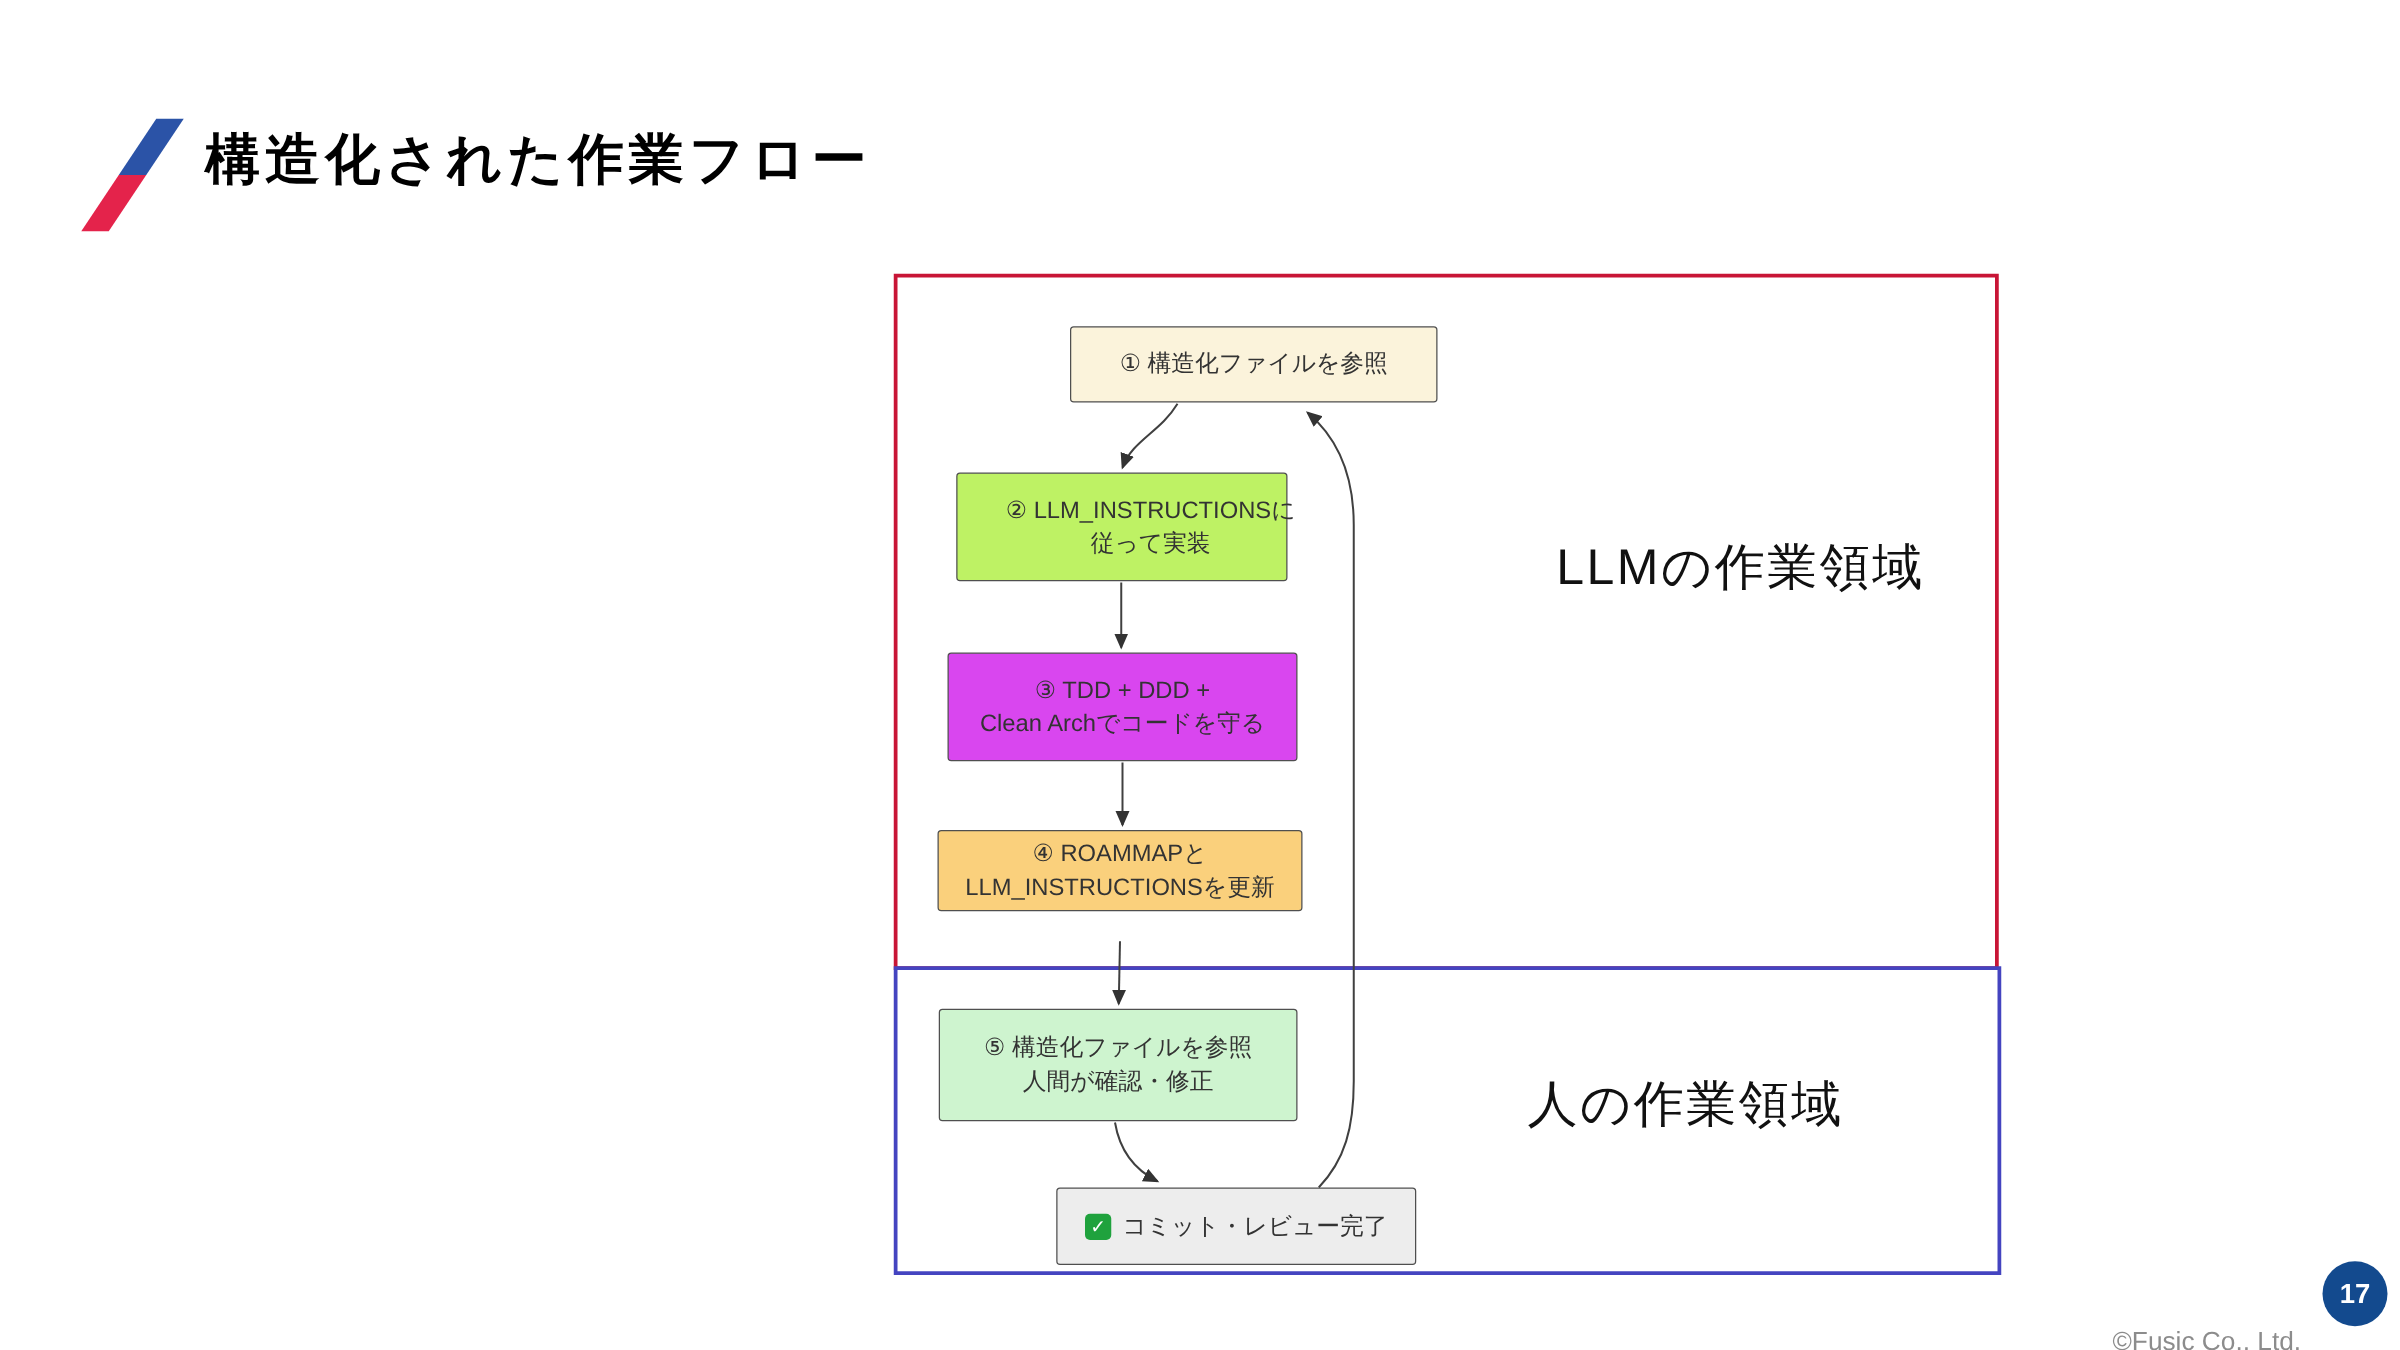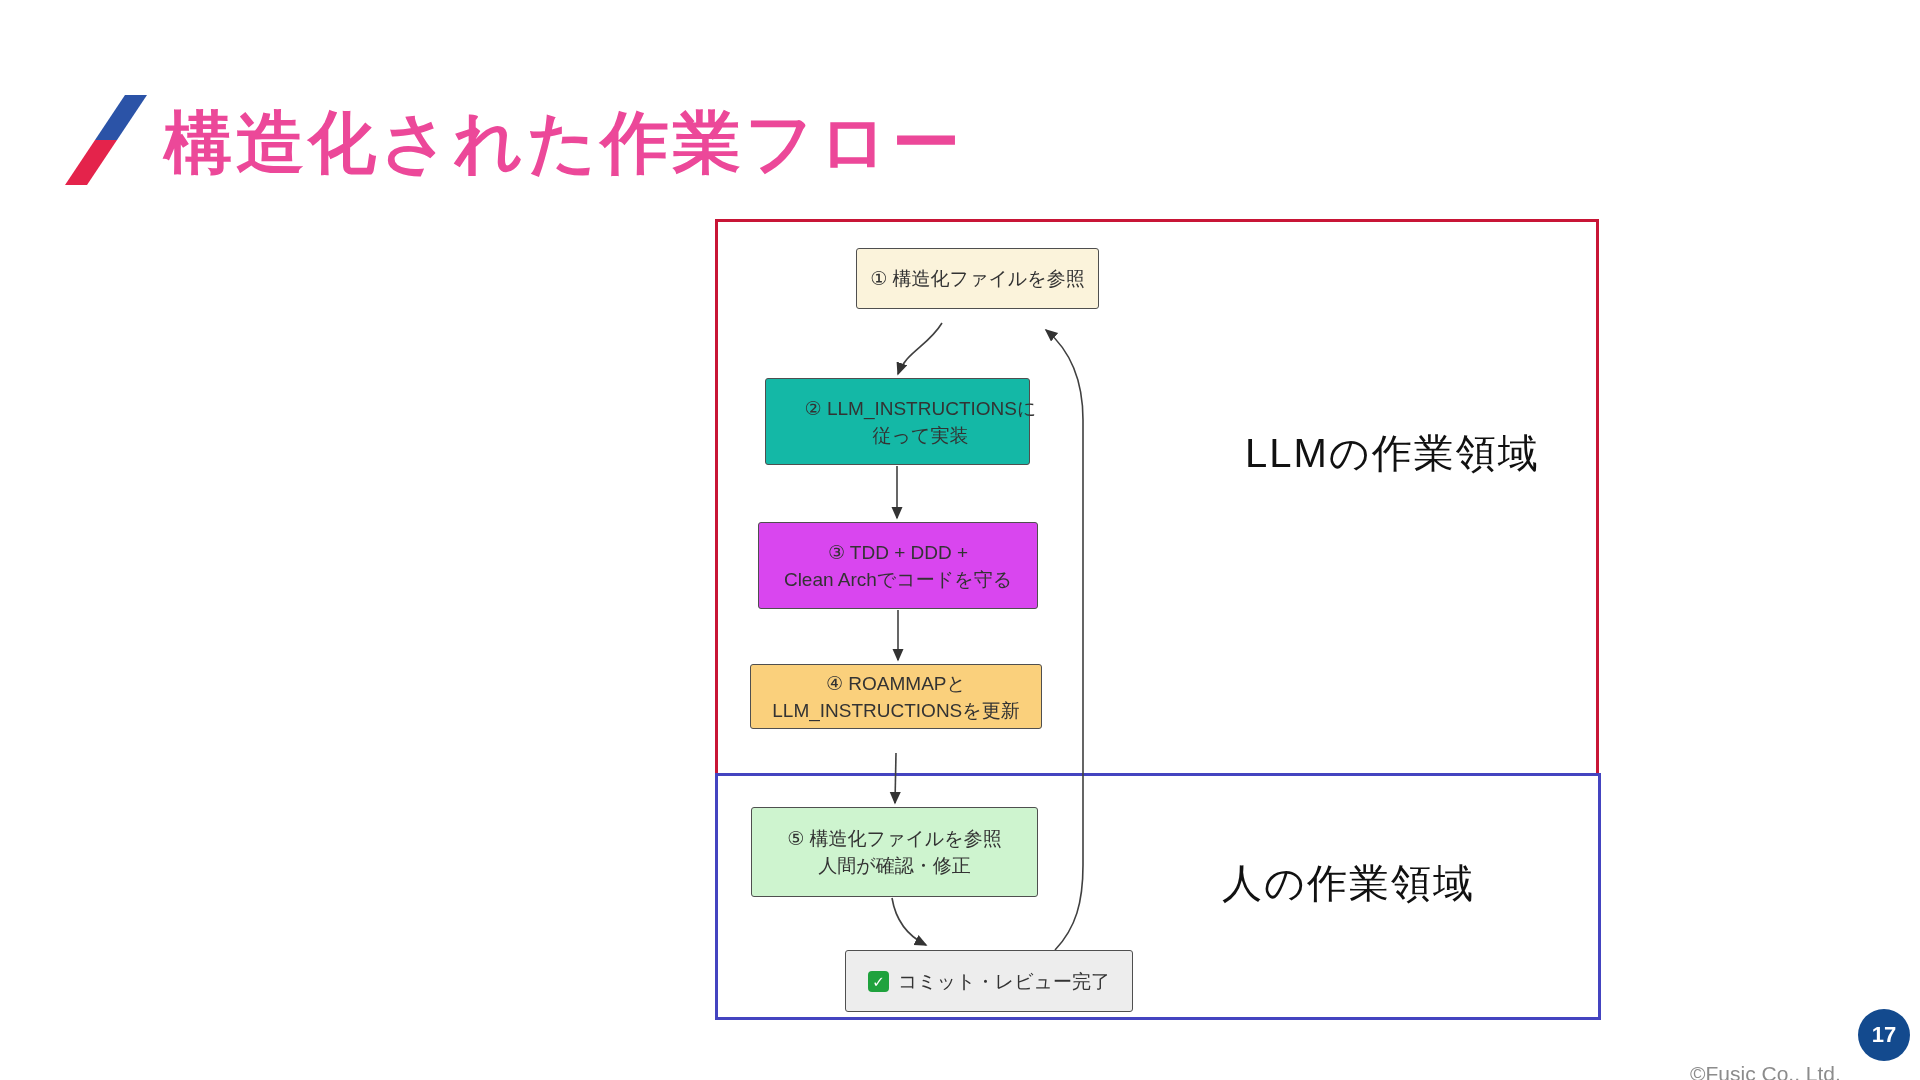--- a/index.html
+++ b/index.html
@@ -16,24 +16,24 @@
 
   
   .title-slash {
     position: absolute;
     left: 62px; top: 90px;
     width: 88px; height: 98px;
   }
   .page-title {
     position: absolute;
     left: 164px; top: 98px;
-    font-size: 68px;
+    font-size: 44px;
     font-weight: 800;
     letter-spacing: 4px;
-    color: #ec4899;
+    color: #000000;
     white-space: nowrap;
   }
 
   
   .region {
     position: absolute;
     border: 3px solid;
     background: transparent;
   }
   .region-llm   { left: 715px; top: 219px; width: 884px; height: 557px; }
@@ -57,21 +57,21 @@
     display: flex;
     flex-direction: column;
     align-items: center;
     justify-content: center;
     font-size: 19px;
     line-height: 27px;
     color: #333333;
     text-align: center;
     white-space: nowrap;
   }
-  .node-step1 { left: 856px; top: 248px; width: 243px; height: 61px; }
+  .node-step1 { left: 856px; top: 261px; width: 294px; height: 61px; }
   .node-step2 { left: 765px; top: 378px; width: 265px; height: 87px; }
   .node-step3 { left: 758px; top: 522px; width: 280px; height: 87px; }
   .node-step4 { left: 750px; top: 664px; width: 292px; height: 65px; }
   .node-step5 { left: 751px; top: 807px; width: 287px; height: 90px; }
   .node-done  { left: 845px; top: 950px; width: 288px; height: 62px; }
 
   .node-done .row { display: flex; align-items: center; justify-content: center; }
   .check-icon {
     display: inline-flex;
     align-items: center;
@@ -143,21 +143,21 @@
     <path d="M 898 610 L 898 660" fill="none" stroke="#404040" stroke-width="1.6" marker-end="url(#arrowhead)"></path>
     <path d="M 896 753 L 895 803" fill="none" stroke="#404040" stroke-width="1.6" marker-end="url(#arrowhead)"></path>
     <path d="M 892 898 C 896 922, 908 936, 926 945" fill="none" stroke="#404040" stroke-width="1.6" marker-end="url(#arrowhead)"></path>
     <path d="M 1055 950 C 1076 928, 1083 902, 1083 865 L 1083 420 C 1083 380, 1071 351, 1046 330" fill="none" stroke="#404040" stroke-width="1.6" marker-end="url(#arrowhead)"></path>
   </svg>
 
   <div class="flow-node node-step1" style="background-color: rgb(251, 243, 219);">
     <div>① 構造化ファイルを参照</div>
   </div>
 
-  <div class="flow-node node-step2" style="background-color: #14b8a6; padding-left: 46px;">
+  <div class="flow-node node-step2" style="background-color: #bef264; padding-left: 46px;">
     <div>② LLM_INSTRUCTIONSに</div>
     <div>従って実装</div>
   </div>
 
   <div class="flow-node node-step3" style="background-color: #d946ef;">
     <div>③ TDD + DDD +</div>
     <div>Clean Archでコードを守る</div>
   </div>
 
   <div class="flow-node node-step4" style="background-color: rgb(250, 208, 124);">

